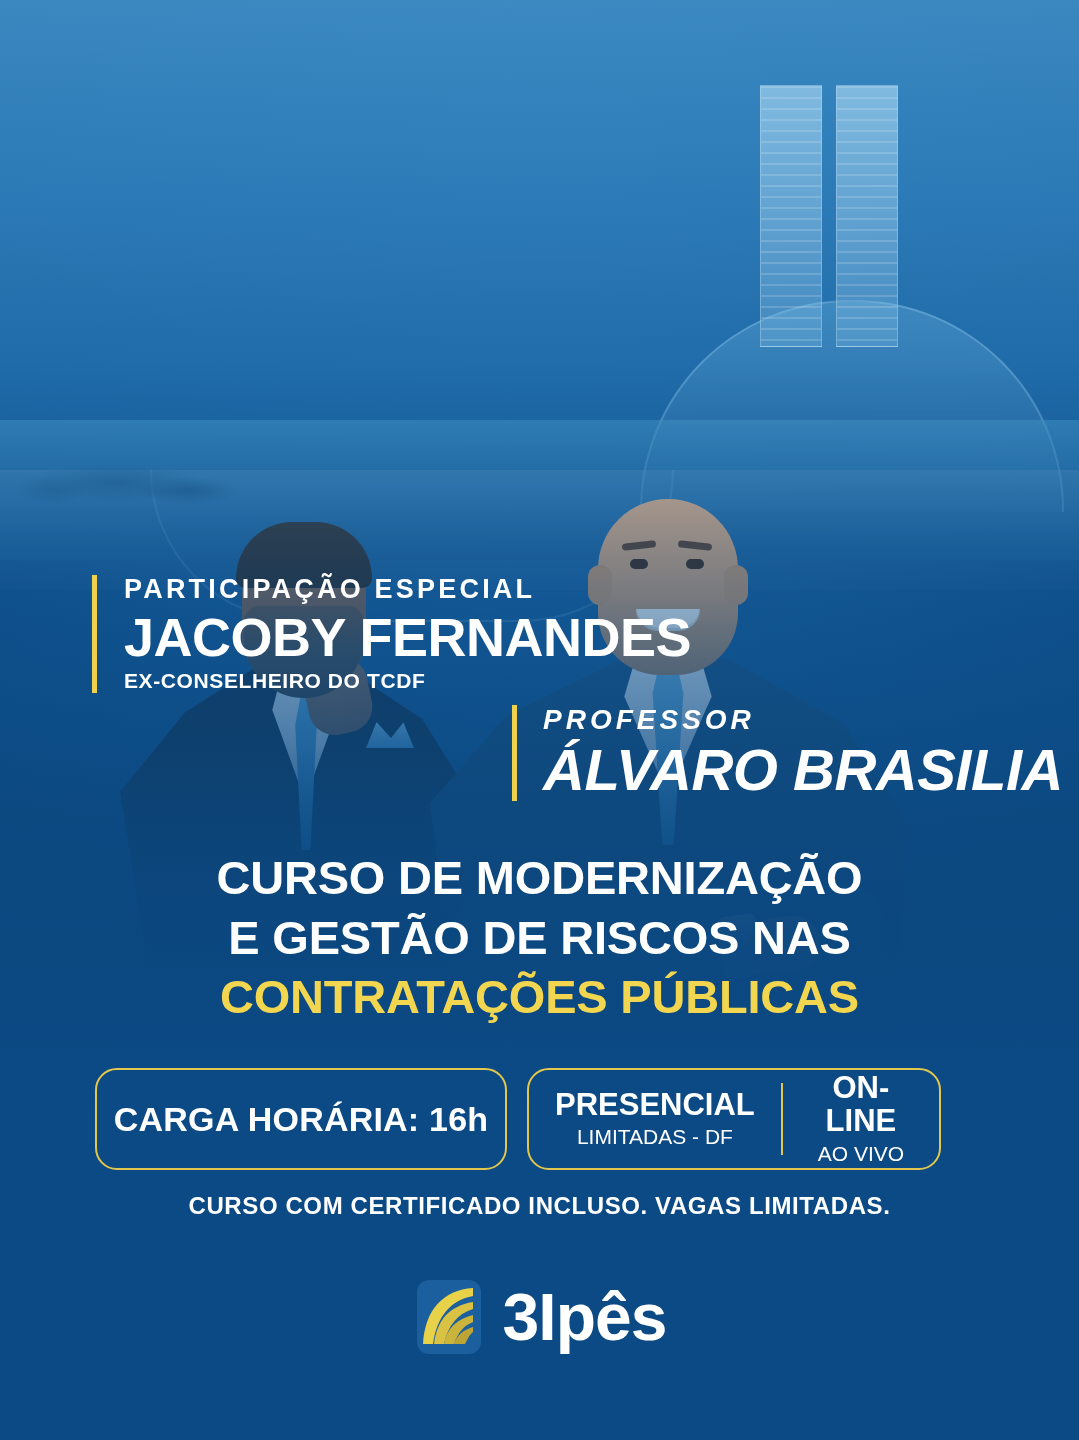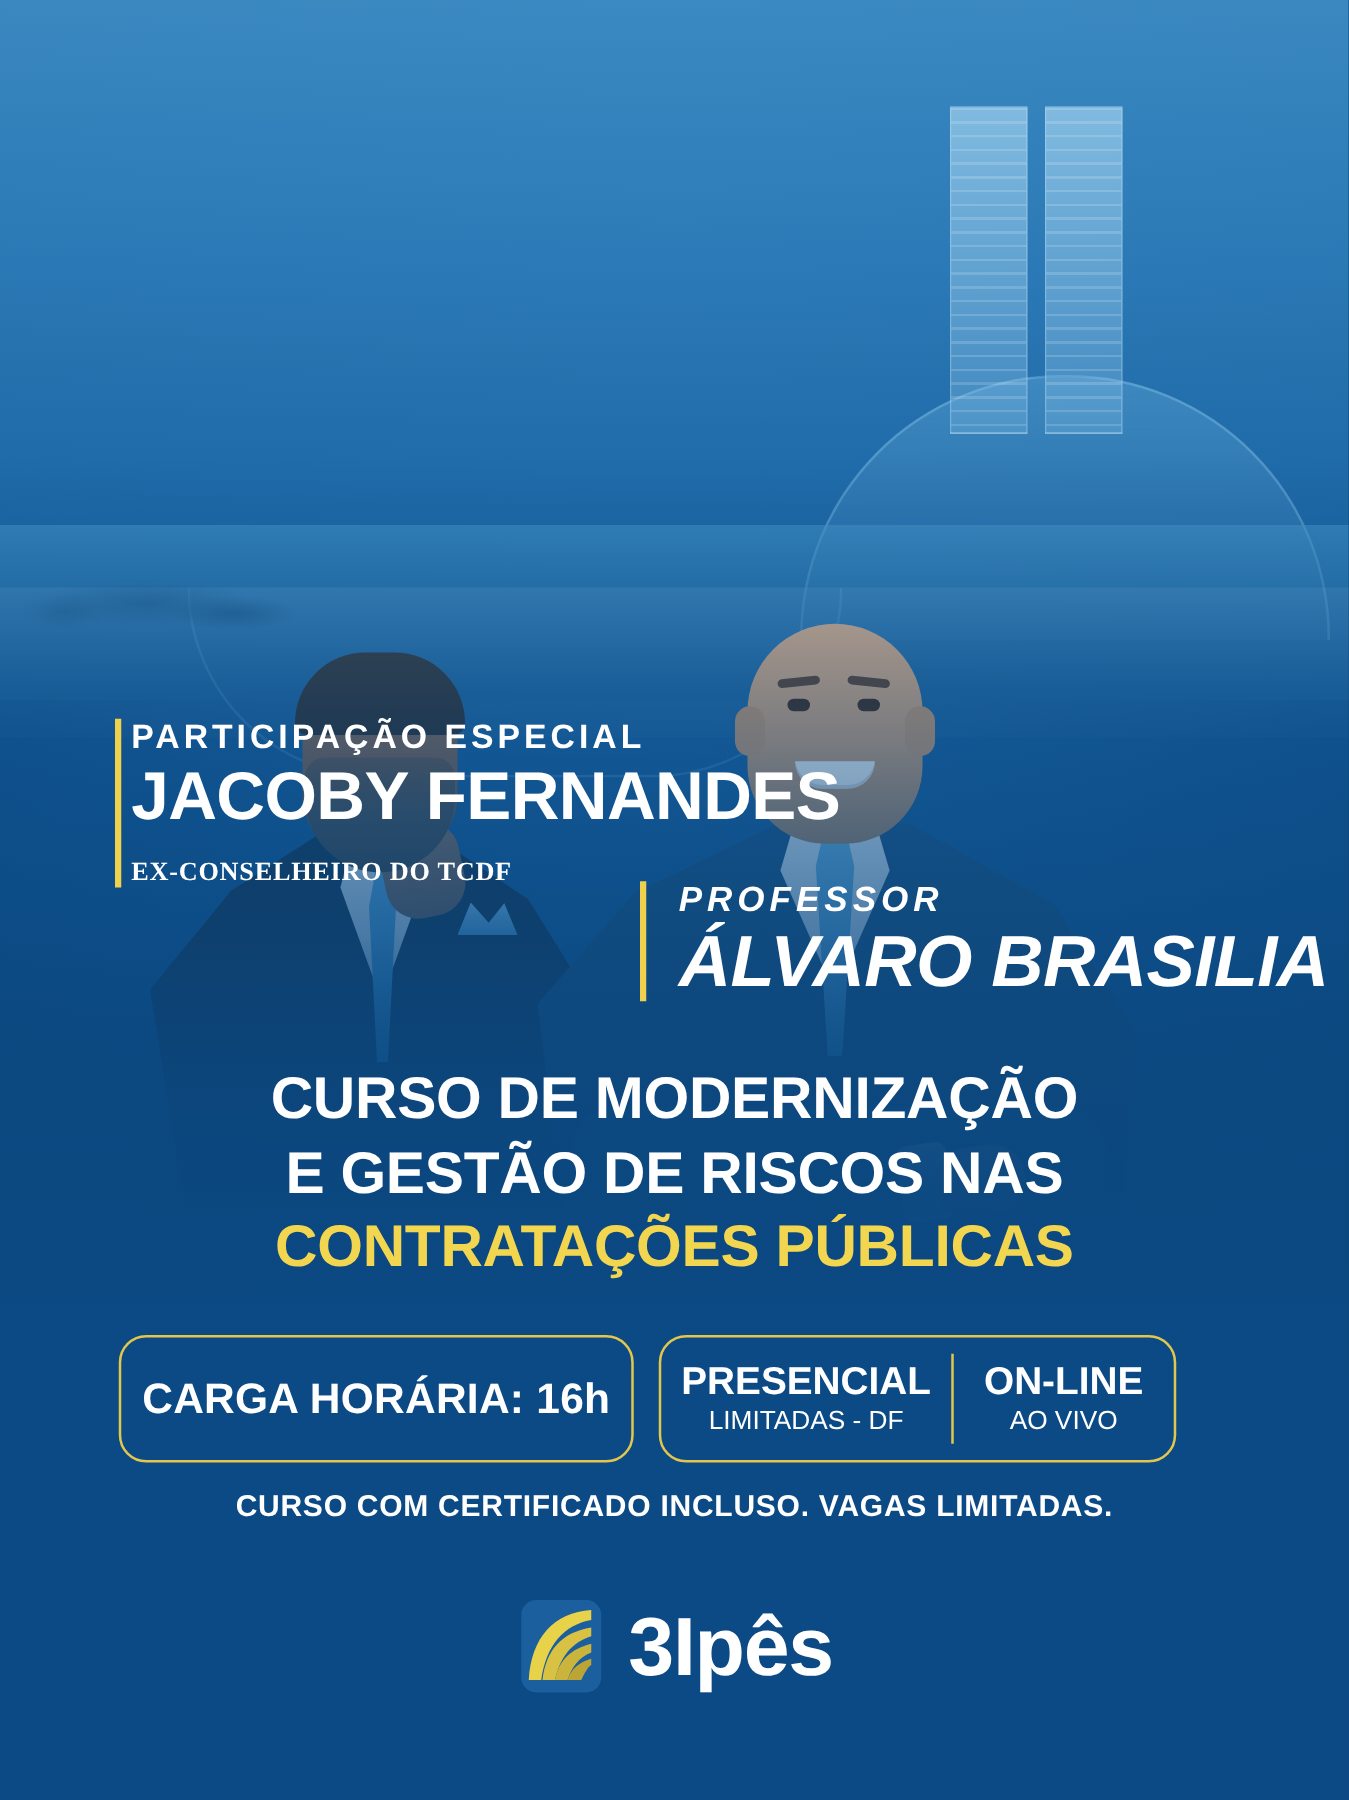--- a/index.html
+++ b/index.html
@@ -213,21 +213,21 @@
   .people-tint {
     position: absolute; inset: 0;
     background: linear-gradient(180deg, rgba(10,70,125,0) 52%, rgba(11,72,128,.75) 66%, #0c4a86 78%);
     pointer-events: none;
   }
 
   
   .speaker-1 {
     position: absolute;
     left: 92px; top: 575px;
-    padding-left: 8px;
+    padding-left: 27px;
     border-left: 5px solid #f0d14e;
   }
   .kicker {
     color: #ffffff;
     font-size: 27px;
     font-weight: 700;
     letter-spacing: 3.2px;
     line-height: 1.1;
   }
   .speaker-name {
@@ -236,22 +236,21 @@
     font-weight: 700;
     letter-spacing: -0.5px;
     line-height: 1.05;
     margin-top: 4px;
   }
   .speaker-role {
     color: #ffffff;
     font-size: 21px;
     font-weight: 700;
     letter-spacing: 0.6px;
-    margin-top: 20px;
-    font-family: Liberation Serif, serif;
+    margin-top: 4px;
   }
   .speaker-2 {
     position: absolute;
     left: 512px; top: 705px;
     padding-left: 26px;
     border-left: 5px solid #f0d14e;
     font-style: italic;
   }
   .speaker-2 .kicker { font-size: 28px; letter-spacing: 4px; }
   .speaker-2 .speaker-name { font-size: 58px; }
@@ -289,21 +288,21 @@
     letter-spacing: .2px;
   }
   .badge-modes {
     width: 410px; height: 98px;
     padding: 0;
     gap: 0;
   }
   .mode {
     flex: 1;
     text-align: center;
-    padding: 0 16px;
+    padding: 0 26px;
   }
   .mode .mode-title {
     font-size: 31px;
     font-weight: 700;
     line-height: 1.05;
   }
   .mode .mode-sub {
     font-size: 21px;
     font-weight: 400;
     margin-top: 4px;

